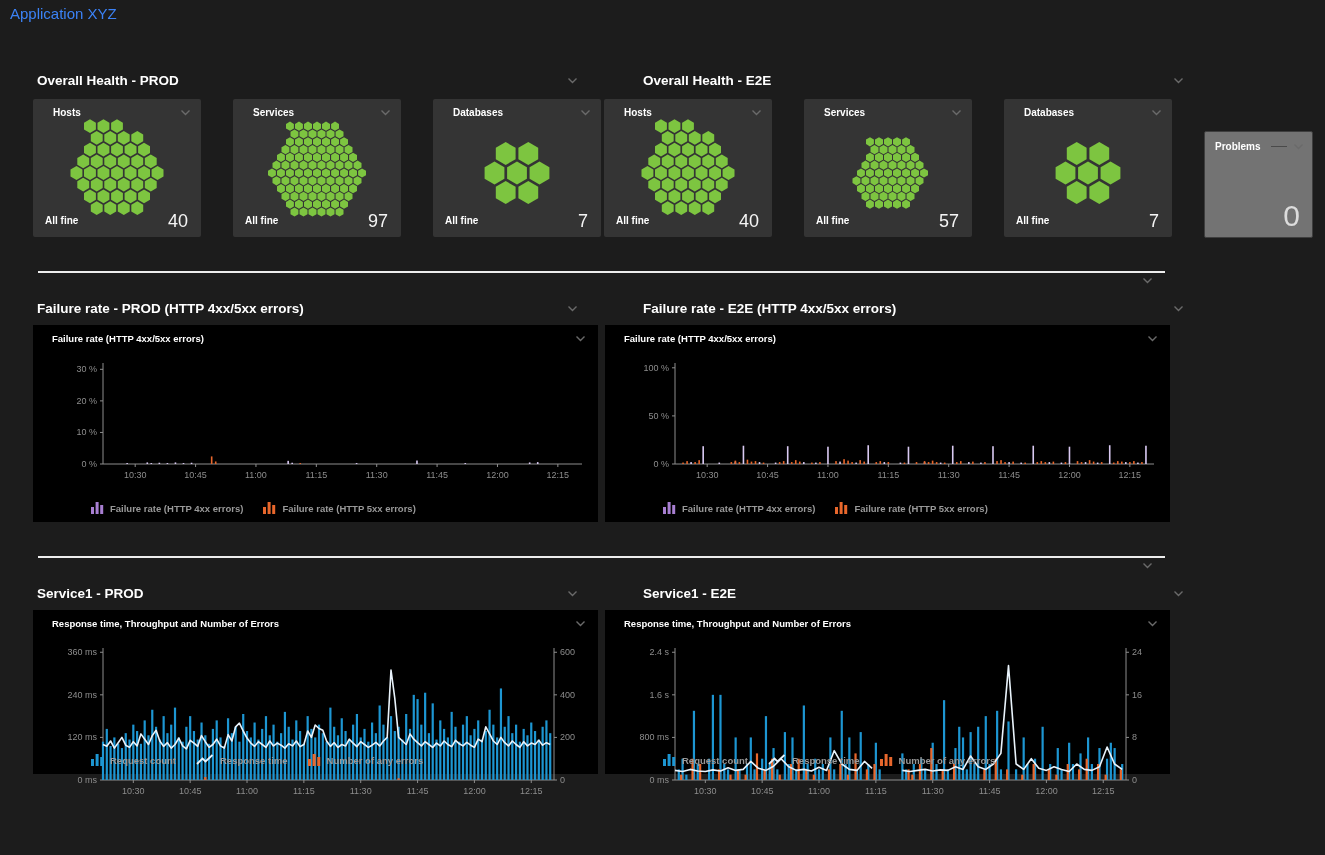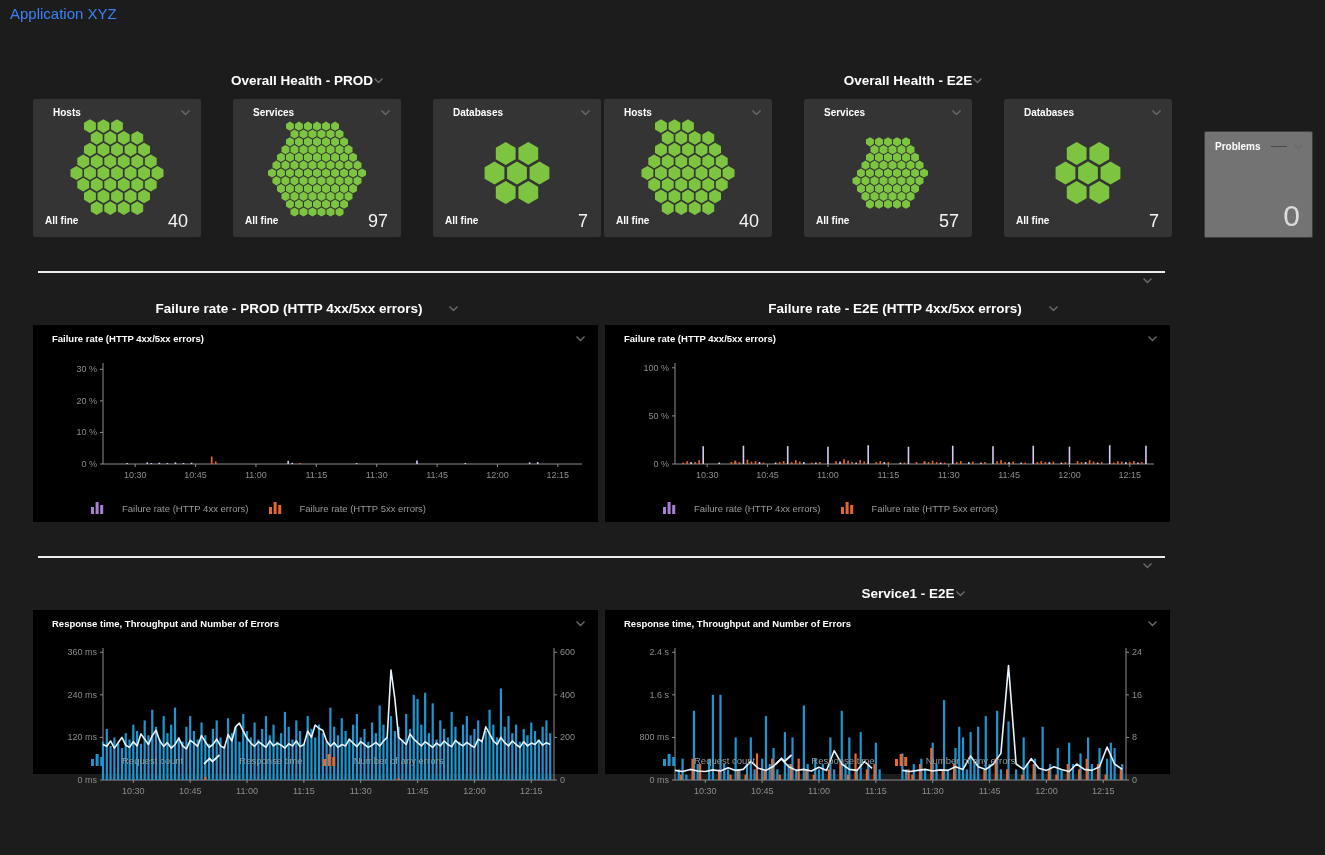--- a/index.html
+++ b/index.html
@@ -1,21 +1,21 @@
 <!DOCTYPE html>
 <html><head>
 <meta charset="utf-8">
 <style>
   html,body{margin:0;padding:0;background:#141414;}
   .page{position:relative;width:1325px;height:855px;background:#1c1c1c;overflow:hidden;
         font-family:"Liberation Sans","DejaVu Sans",sans-serif;color:#e8e8e8;}
   .page-title{position:absolute;left:10px;top:5px;font-size:15px;color:#3b82f6;font-weight:400;}
 
   
-  .sec-head{position:absolute;width:541px;display:flex;justify-content:center;align-items:center;}
+  .sec-head{position:absolute;width:541px;display:flex;justify-content:space-between;align-items:center;}
   .sec-head .t{font-size:13.5px;font-weight:bold;color:#fff;}
   .sh-left{left:37px;} .sh-right{left:607px;margin-left:36px;}
   .row1{top:73px;} .row2{top:301px;gap:26px;} .row3{top:586px;}
 
   .chev{color:#6a6a6a;display:inline-flex;align-items:center;cursor:pointer;}
 
   
   .htile{position:absolute;top:99px;width:168px;height:138px;background:#343434;border-radius:2px;cursor:pointer;}
   .hx0{left:33px;} .hx1{left:233px;} .hx2{left:433px;} .hx3{left:604px;} .hx4{left:804px;} .hx5{left:1004px;}
   .htile .head{position:absolute;left:12px;right:10px;top:8px;display:flex;justify-content:space-between;align-items:center;padding-left:8px;}
@@ -39,21 +39,21 @@
   .dc1{top:277px;} .dc2{top:562px;}
 
   
   .ctile{position:absolute;background:#000000;border-radius:0;}
   .chart-left{left:33px;width:565px;} .chart-right{left:605px;width:565px;}
   .row-failure{top:325px;height:197px;} .row-service{top:610px;height:164px;}
   .ctile .head{position:absolute;left:19px;right:12px;top:8px;display:flex;justify-content:space-between;align-items:center;}
   .ctile .title{font-size:9.5px;font-weight:bold;color:#fff;}
   .plot{position:absolute;left:6px;right:6px;top:24px;bottom:32px;}
   .legend{position:absolute;left:58px;bottom:8px;display:flex;gap:20px;align-items:center;font-size:9.5px;color:#999;}
-  .legend .li{display:flex;gap:18px;align-items:flex-end;}
+  .legend .li{display:flex;gap:6px;align-items:flex-end;font-weight:bold;}
   svg text{font-family:"Liberation Sans","DejaVu Sans",sans-serif;}
 </style>
 </head>
 <body>
 
 <div class="page">
   <div class="page-title">Application XYZ</div>
 
   <div class="sec-head sh-left row1">
     <span class="t">Overall Health - PROD</span>
@@ -74,20 +74,28 @@
   <div class="sec-head sh-left row2">
     <span class="t">Failure rate - PROD (HTTP 4xx/5xx errors)</span>
     <span class="chev">
         <svg width="11" height="7" viewBox="0 0 11 7">
           <path d="M1.5 1.5 L5.5 5.5 L9.5 1.5" fill="none" stroke="currentColor" stroke-width="1.4"></path>
         </svg>
       </span>
   </div>
   <div class="sec-head sh-right row2">
     <span class="t">Failure rate - E2E (HTTP 4xx/5xx errors)</span>
+    <span class="chev">
+        <svg width="11" height="7" viewBox="0 0 11 7">
+          <path d="M1.5 1.5 L5.5 5.5 L9.5 1.5" fill="none" stroke="currentColor" stroke-width="1.4"></path>
+        </svg>
+      </span>
+  </div>
+  <div class="sec-head sh-left row3">
+    <span class="t">Service1 - PROD</span>
     <span class="chev">
         <svg width="11" height="7" viewBox="0 0 11 7">
           <path d="M1.5 1.5 L5.5 5.5 L9.5 1.5" fill="none" stroke="currentColor" stroke-width="1.4"></path>
         </svg>
       </span>
   </div>
   <div class="sec-head sh-right row3">
     <span class="t">Service1 - E2E</span>
     <span class="chev">
         <svg width="11" height="7" viewBox="0 0 11 7">

